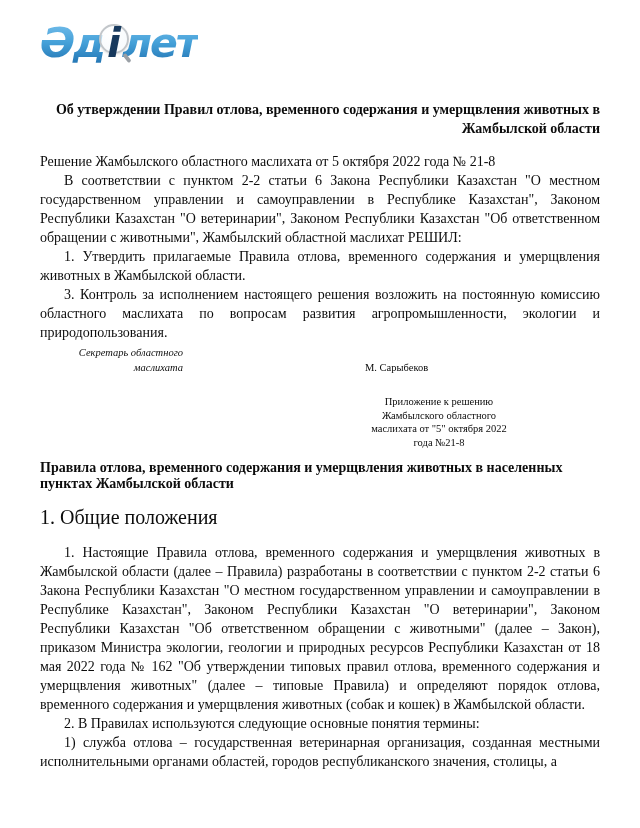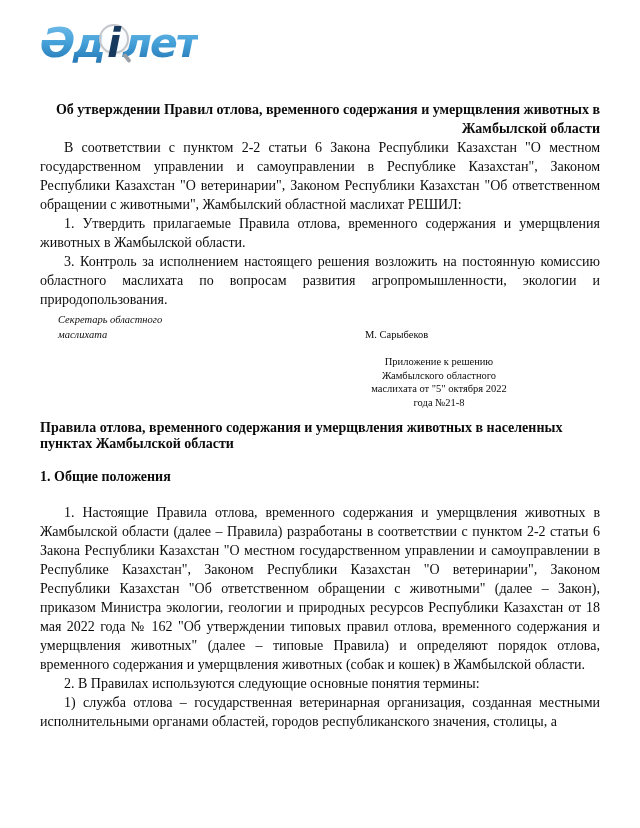--- a/index.html
+++ b/index.html
@@ -80,58 +80,59 @@
     line-height: 19px;
   }
 
   
   .sig-row {
     display: flex;
     margin-top: 3px;
     font-size: 10.5px;
     line-height: 15px;
   }
-  .sig-left { width: 325px; padding-left: 18px; }
+  .sig-left { width: 325px; padding-left: 18px; text-align: right; }
   .sig-title { width: 125px; font-style: italic; }
   .sig-right { width: 148px; }
   .sig-name { padding-top: 15px; }
   .annex {
-    margin-top: 13px;
+    margin-top: 20px;
     font-size: 10.5px;
     line-height: 13.5px;
     text-align: center;
     font-style: normal;
   }
 
   
   .rules-heading {
     margin: 11px 0 0 0;
     font-size: 14px;
     font-weight: bold;
     line-height: 16px;
   }
   .section-heading {
     margin: 16px 0 0 0;
-    font-size: 14px;
-    font-weight: bold;
+    font-size: 20px;
+    font-weight: normal;
     line-height: 18px;
   }
   .first-after-heading { margin-top: 17px; }
 </style>
 </head>
 <body>
 
 <div class="page">
 
   <div class="logo">
     <span class="logo-grad">Әд</span><span class="magnifier"><span class="handle"></span><span class="ring"></span><span class="glass-letter">і</span></span><span class="logo-grad">лет</span>
   </div>
 
   <h1 class="doc-title">Об утверждении Правил отлова, временного содержания и умерщвления животных в Жамбылской области</h1>
 
+  <p class="meta-line">Решение Жамбылского областного маслихата от 5 октября 2022 года № 21-8</p>
 
   <p class="body-p">В соответствии с пунктом 2-2 статьи 6 Закона Республики Казахстан "О местном государственном управлении и самоуправлении в Республике Казахстан", Законом Республики Казахстан "О ветеринарии", Законом Республики Казахстан "Об ответственном обращении с животными", Жамбылский областной маслихат РЕШИЛ:</p>
 
   <p class="body-p">1. Утвердить прилагаемые Правила отлова, временного содержания и умерщвления животных в Жамбылской области.</p>
 
   <p class="body-p">3. Контроль за исполнением настоящего решения возложить на постоянную комиссию областного маслихата по вопросам развития агропромышленности, экологии и природопользования.</p>
 
   <div class="sig-row">
     <div class="sig-left">
       <div class="sig-title">Секретарь областного маслихата</div>

